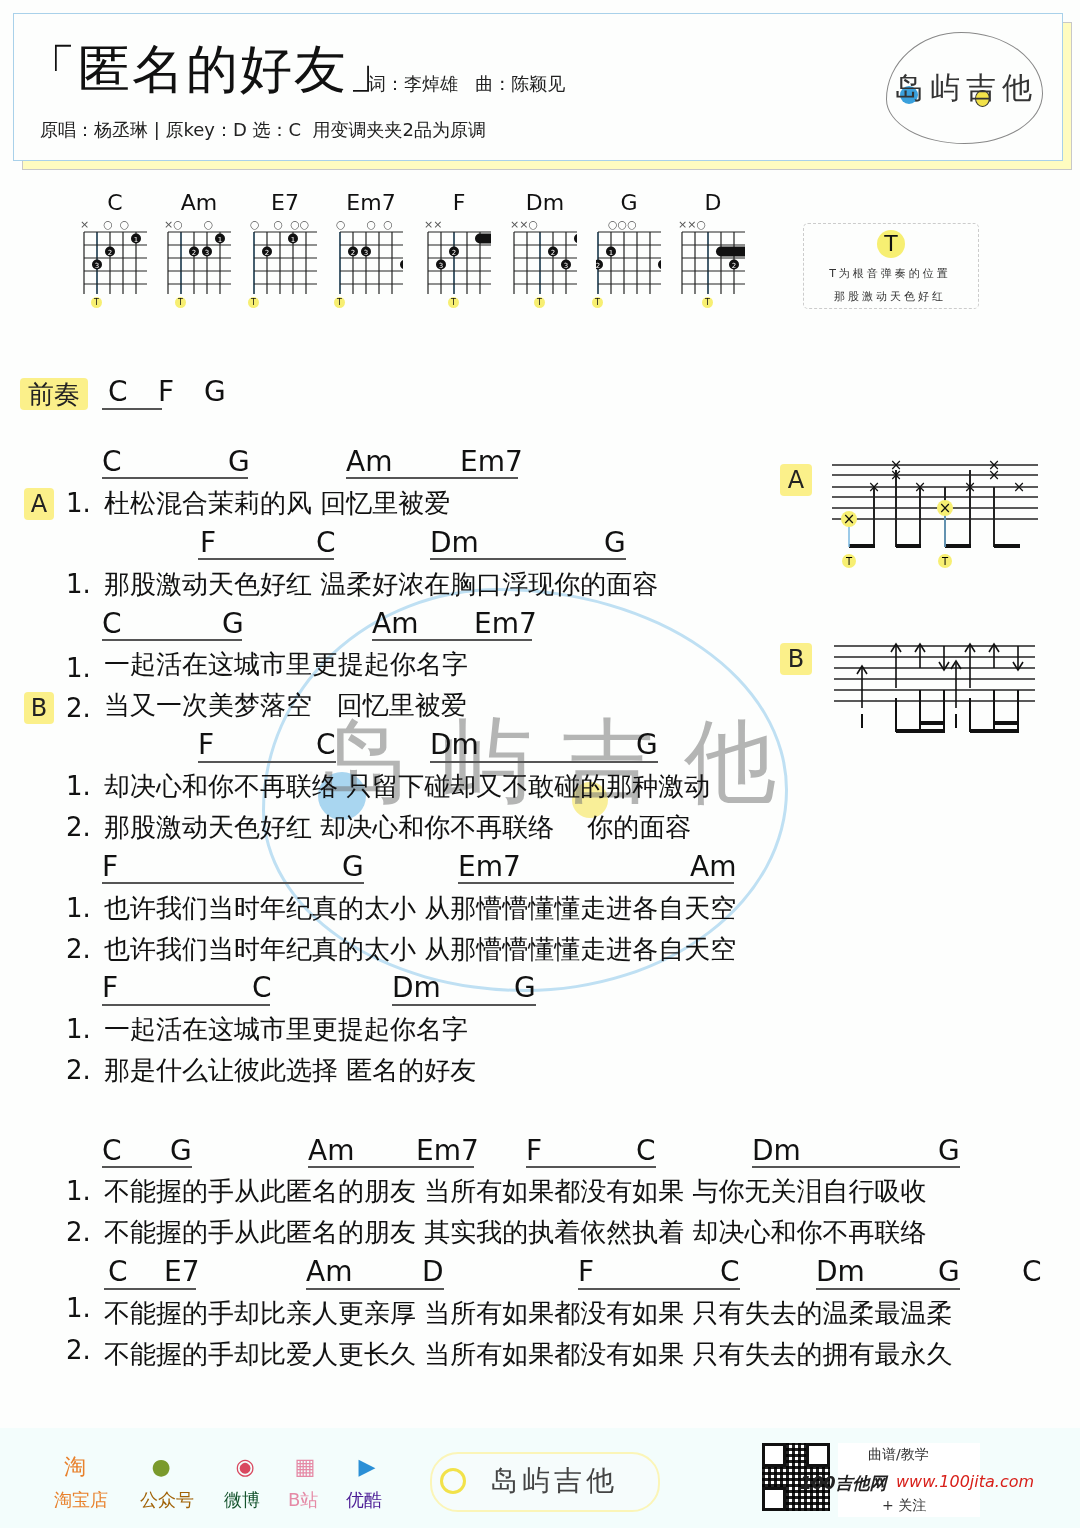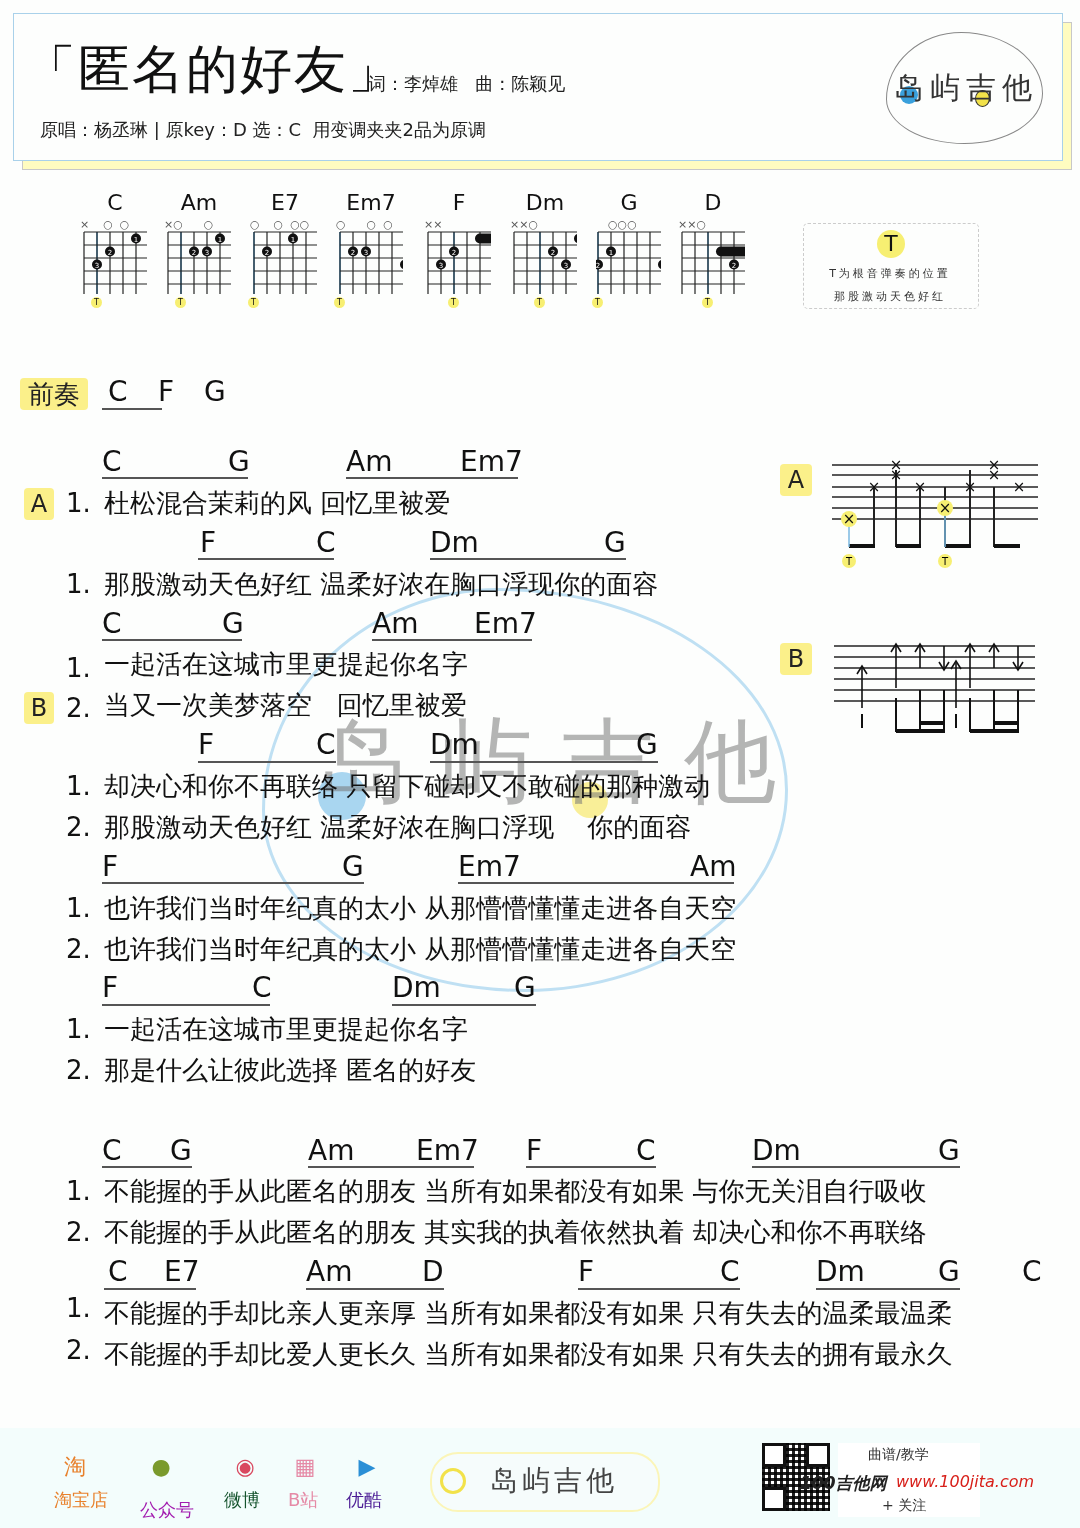--- a/index.html
+++ b/index.html
@@ -332,21 +332,21 @@
   <span style="left:198px">F</span>
   <span style="left:316px">C</span>
   <span style="left:430px">Dm</span>
   <span style="left:636px">G</span>
 </div>
 <div class="uline" style="left:198px;top:761px;width:138px;"></div>
 <div class="uline" style="left:430px;top:761px;width:228px;"></div>
 <div class="num" style="left:66px;top:770px;">1.</div>
 <div class="lyric" style="left:104px;top:770px;">却决心和你不再联络 只留下碰却又不敢碰的那种激动</div>
 <div class="num" style="left:66px;top:811px;">2.</div>
-<div class="lyric" style="left:104px;top:811px;">那股激动天色好红 温柔好浓在胸口浮现    你的面容</div>
+<div class="lyric" style="left:104px;top:811px;">那股激动天色好红 却决心和你不再联络    你的面容</div>
 
 <div class="chordrow" style="left:0;top:851px;width:800px;height:34px;">
   <span style="left:102px">F</span>
   <span style="left:342px">G</span>
   <span style="left:458px">Em7</span>
   <span style="left:690px">Am</span>
 </div>
 <div class="uline" style="left:102px;top:882px;width:262px;"></div>
 <div class="uline" style="left:458px;top:882px;width:276px;"></div>
 <div class="num" style="left:66px;top:892px;">1.</div>
@@ -498,21 +498,21 @@
       <rect x="140" y="91" width="49" height="4"></rect>
       <rect x="164" y="83" width="25" height="4"></rect>
     </g>
 </svg>
 
 <div class="abs footer"></div>
 <div id="footer-links">
     <div class="f-icon" style="left: 60px; color: rgb(232, 129, 44);">淘</div>
     <div class="f-label" style="left: 54px; color: rgb(232, 129, 44);">淘宝店</div>
     <div class="f-icon" style="left: 146px; color: rgb(122, 154, 44);">●</div>
-    <div class="f-label" style="left: 140px; color: #a21caf; margin-top: 10px;">公众号</div>
+    <div class="f-label" style="left: 140px; color: #a16207;">公众号</div>
     <div class="f-icon" style="left: 230px; color: rgb(217, 72, 95);">◉</div>
     <div class="f-label" style="left: 224px; color: #14532d;">微博</div>
     <div class="f-icon" style="left: 290px; color: rgb(229, 138, 166);">▦</div>
     <div class="f-label" style="left: 288px; color: rgb(229, 138, 166);">B站</div>
     <div class="f-icon" style="left: 352px; color: rgb(42, 143, 214);">▶</div>
     <div class="f-label" style="left: 346px; color: #4c1d95;">优酷</div>
   </div>
 <div class="abs search-pill"></div>
 <div class="abs search-ring"></div>
 <div class="abs search-text">岛屿吉他</div>

